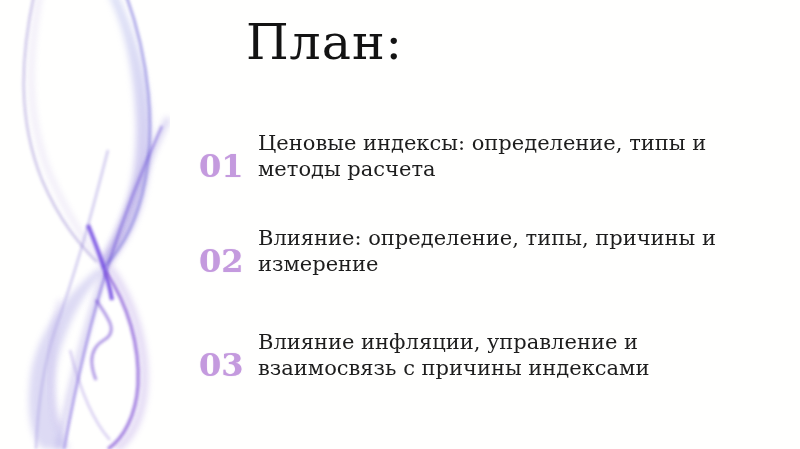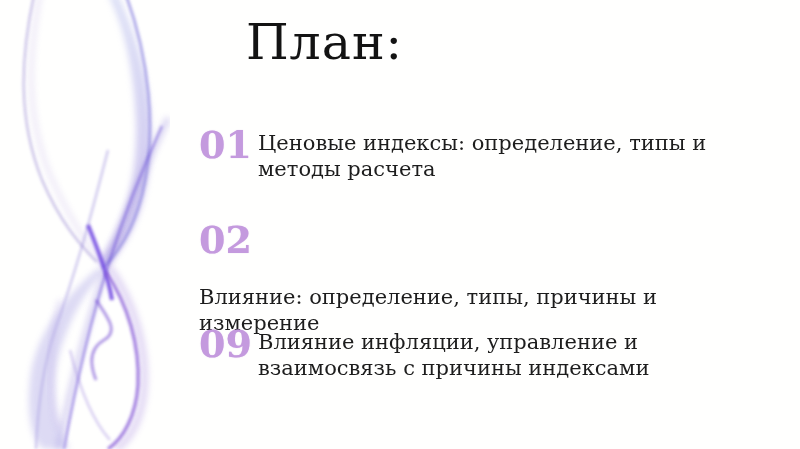--- a/index.html
+++ b/index.html
@@ -19,27 +19,28 @@
   .title{
     position:absolute;left:0;top:14px;width:649px;
     text-align:center;
     font-size:49px;font-weight:500;letter-spacing:1px;
     color:var(--c-title);
   }
   .item{
     position:absolute;left:199px;display:flex;align-items:flex-start;
   }
   .item-1{top:126px;}
-  .item-2{top:221px;flex-direction:column;}
+  .item-2{top:221px;}
   .item-3{top:325px;}
   .num{
     display:block;width:59px;flex:0 0 59px;
-    font-size:38px;font-weight:bold;line-height:1;
+    font-size:32px;font-weight:bold;line-height:1;
     color:var(--c-number);
     text-shadow:0 0 1px rgba(196,154,222,.55);
+    margin-top:24px;
   }
   .txt{
     display:block;width:475px;padding-top:5px;
     font-size:21px;line-height:1.22;
     color:var(--c-body);
   }
 </style>
 </head>
 <body>
 
@@ -87,17 +88,17 @@
     <span class="num">01</span>
     <span class="txt">Ценовые индексы: определение, типы и методы расчета</span>
   </div>
 
   <div class="item item-2">
     <span class="num">02</span>
     <span class="txt">Влияние: определение, типы, причины и измерение</span>
   </div>
 
   <div class="item item-3">
-    <span class="num">09</span>
+    <span class="num">03</span>
     <span class="txt">Влияние инфляции, управление и взаимосвязь с причины индексами</span>
   </div>
 
 </div>
 
 </body></html>

